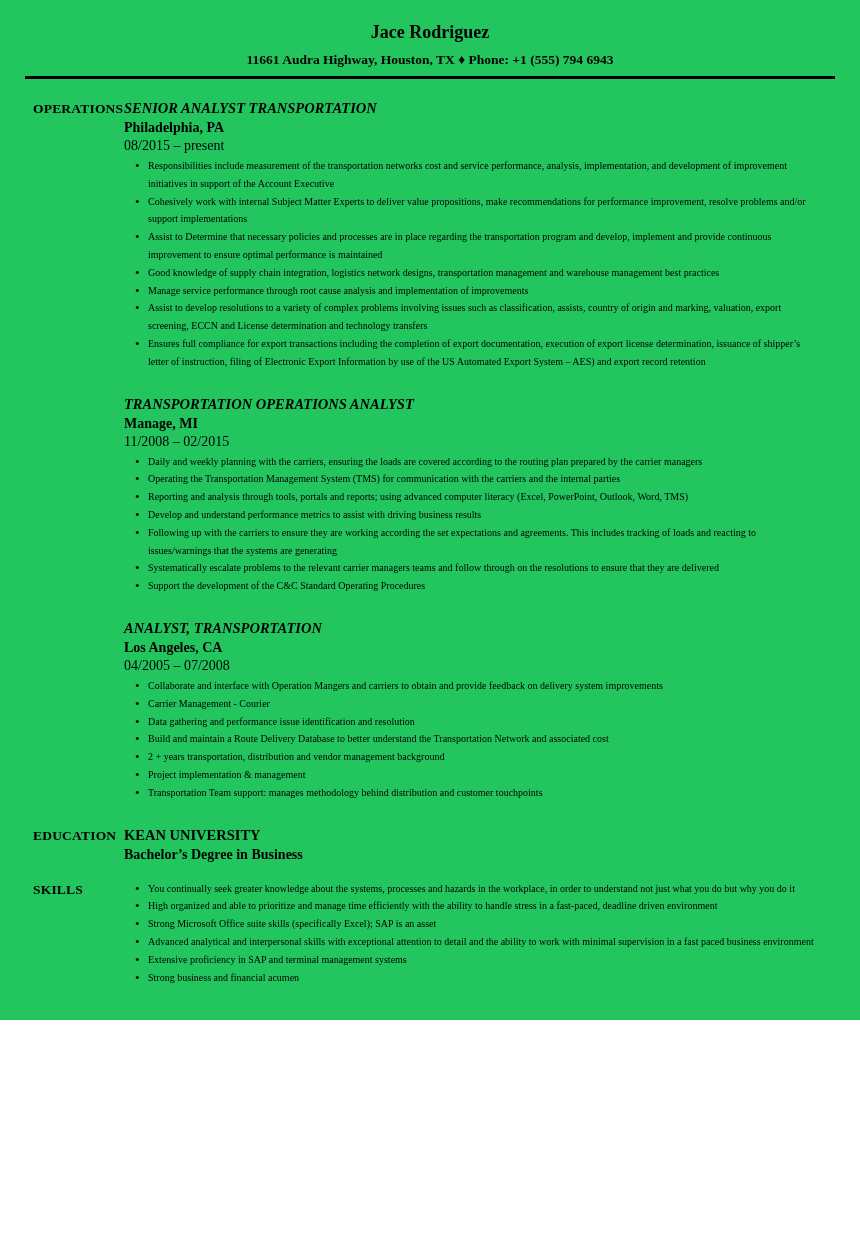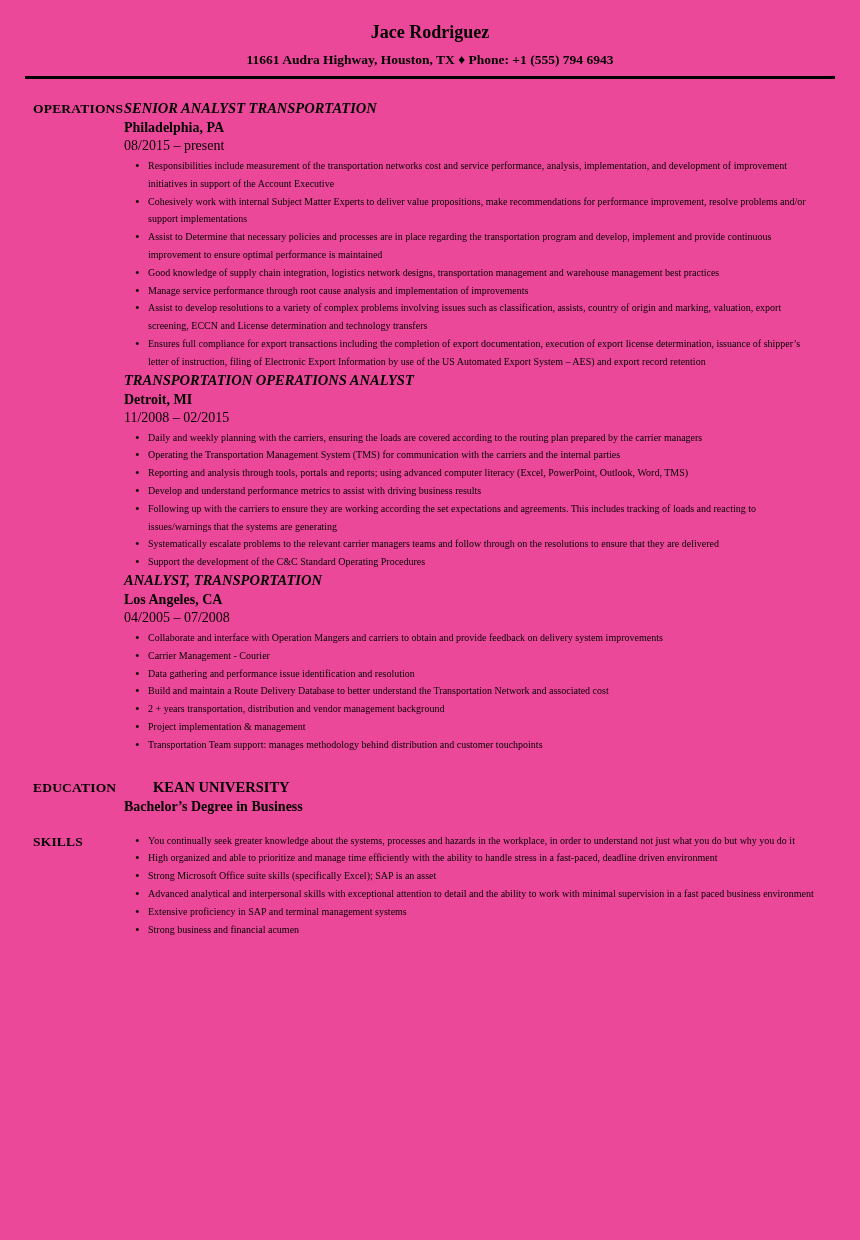--- a/index.html
+++ b/index.html
@@ -5,23 +5,23 @@
   html, body {
     margin: 0;
     padding: 0;
     background: #ffffff;
     color: #000000;
     font-family: "Liberation Serif", "DejaVu Serif", serif;
   }
   .page {
     position: relative;
     width: 860px;
-    height: 1240px;
+    height: 1020px;
     overflow: hidden;
-    background: #ec4899;
+    background: #22c55e;
   }
   .header {
     text-align: center;
     padding-top: 22px;
   }
   .name {
     font-size: 18px;
     font-weight: bold;
     line-height: 20px;
   }
@@ -50,21 +50,21 @@
     box-sizing: border-box;
     font-weight: bold;
     font-size: 13.5px;
     line-height: 19px;
     letter-spacing: 0.2px;
   }
   .content-col {
     flex: 1 1 auto;
     padding-right: 40px;
   }
-  .job + .job { }
+  .job + .job { margin-top: 24px; }
   .job-title {
     font-weight: bold;
     font-size: 14.5px;
     line-height: 19px;
     font-style: italic;
   }
   .job-location {
     font-weight: bold;
     font-size: 14px;
     line-height: 19px;
@@ -87,21 +87,20 @@
     content: "\2022";
     position: absolute;
     left: -13px;
     top: 0;
     font-size: 13px;
   }
   .school {
     font-weight: bold;
     font-size: 14.5px;
     line-height: 19px;
-    margin-left: 29px;
   }
   .degree {
     font-weight: bold;
     font-size: 14px;
     line-height: 19px;
   }
   .skills-content ul.bullets { margin-top: 0; }
 </style>
 </head>
 <body>
@@ -129,21 +128,21 @@
           <li>Assist to Determine that necessary policies and processes are in place regarding the transportation program and develop, implement and provide continuous improvement to ensure optimal performance is maintained</li>
           <li>Good knowledge of supply chain integration, logistics network designs, transportation management and warehouse management best practices</li>
           <li>Manage service performance through root cause analysis and implementation of improvements</li>
           <li>Assist to develop resolutions to a variety of complex problems involving issues such as classification, assists, country of origin and marking, valuation, export screening, ECCN and License determination and technology transfers</li>
           <li>Ensures full compliance for export transactions including the completion of export documentation, execution of export license determination, issuance of shipper’s letter of instruction, filing of Electronic Export Information by use of the US Automated Export System – AES) and export record retention</li>
         </ul>
       </div>
 
       <div class="job">
         <div class="job-title">TRANSPORTATION OPERATIONS ANALYST</div>
-        <div class="job-location">Detroit, MI</div>
+        <div class="job-location">Manage, MI</div>
         <div class="job-dates">11/2008 – 02/2015</div>
         <ul class="bullets">
           <li>Daily and weekly planning with the carriers, ensuring the loads are covered according to the routing plan prepared by the carrier managers</li>
           <li>Operating the Transportation Management System (TMS) for communication with the carriers and the internal parties</li>
           <li>Reporting and analysis through tools, portals and reports; using advanced computer literacy (Excel, PowerPoint, Outlook, Word, TMS)</li>
           <li>Develop and understand performance metrics to assist with driving business results</li>
           <li>Following up with the carriers to ensure they are working according the set expectations and agreements. This includes tracking of loads and reacting to issues/warnings that the systems are generating</li>
           <li>Systematically escalate problems to the relevant carrier managers teams and follow through on the resolutions to ensure that they are delivered</li>
           <li>Support the development of the C&amp;C Standard Operating Procedures</li>
         </ul>

